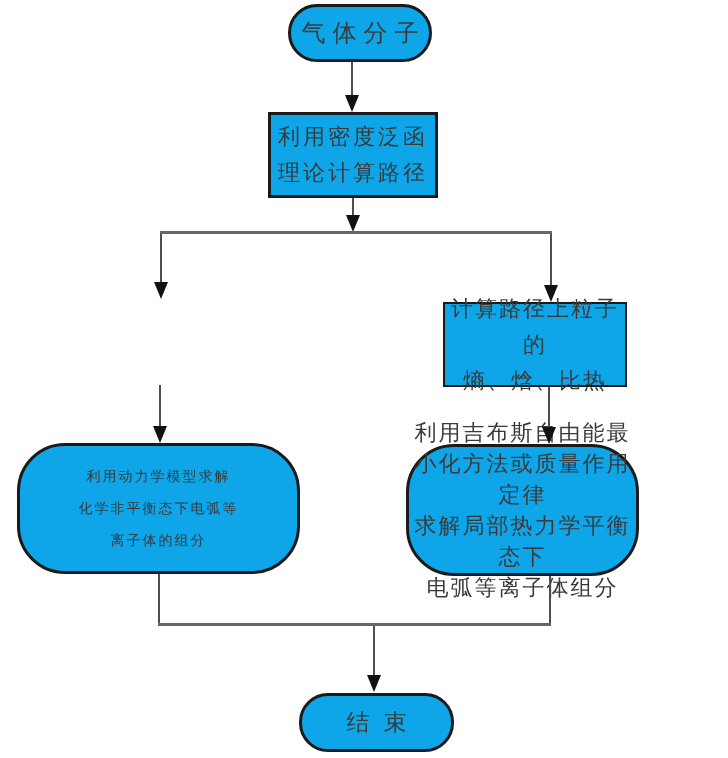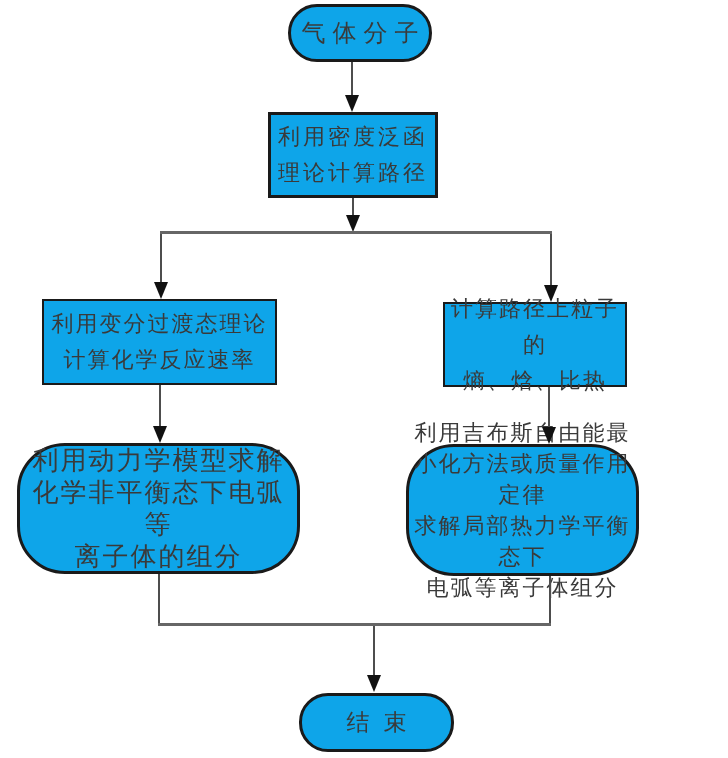--- a/index.html
+++ b/index.html
@@ -23,21 +23,21 @@
     white-space: pre-line;
   }
   .stadium { border: 3px solid #1a1a1a; }
   .rect    { border: 2px solid #1a1a1a; }
 
   
   .n-start   { left: 288px; top: 4px;   width: 144px; height: 58px;  border-radius: 29px; font-size: 24px; letter-spacing: 7px; padding-left: 7px; }
   .n-dft     { left: 268px; top: 112px; width: 170px; height: 86px;  border-width: 3px; font-size: 22px; letter-spacing: 3px; line-height: 36px; }
   .n-vtst    { left: 42px;  top: 299px; width: 235px; height: 86px;  font-size: 22px; letter-spacing: 2px; line-height: 36px; }
   .n-props   { left: 443px; top: 302px; width: 184px; height: 85px;  font-size: 22px; letter-spacing: 2px; line-height: 36px; }
-  .n-kinetic { left: 17px;  top: 443px; width: 283px; height: 131px; border-radius: 48px; font-size: 26px; letter-spacing: 2px; line-height: 32px; }
+  .n-kinetic { left: 17px;  top: 443px; width: 283px; height: 131px; border-radius: 48px; font-size: 14px; letter-spacing: 2px; line-height: 32px; }
   .n-gibbs   { left: 406px; top: 444px; width: 233px; height: 132px; border-radius: 48px; font-size: 22px; letter-spacing: 2px; line-height: 31px; }
   .n-end     { left: 299px; top: 693px; width: 155px; height: 59px;  border-radius: 29px; font-size: 23px; letter-spacing: 14px; padding-left: 14px; }
 
   
   .vline { position: absolute; width: 2px; background: #4d4d4d; }
   .hline { position: absolute; height: 3px; background: #666666; }
   .v1 { left: 351px; top: 62px;  height: 34px; }
   .v2 { left: 352px; top: 198px; height: 18px; }
   .v3 { left: 160px; top: 234px; height: 49px; }
   .v4 { left: 550px; top: 234px; height: 52px; }
@@ -68,22 +68,20 @@
 </head>
 <body>
 
 <div id="canvas">
 
   <div class="node stadium n-start">气体分子</div>
 
   <div class="node rect n-dft">利用密度泛函
 理论计算路径</div>
 
-  <div class="node rect n-vtst">利用变分过渡态理论
-计算化学反应速率</div>
 
   <div class="node rect n-props">计算路径上粒子的
 熵、焓、比热</div>
 
   <div class="node stadium n-kinetic">利用动力学模型求解
 化学非平衡态下电弧等
 离子体的组分</div>
 
   <div class="node stadium n-gibbs">利用吉布斯自由能最
 小化方法或质量作用定律

